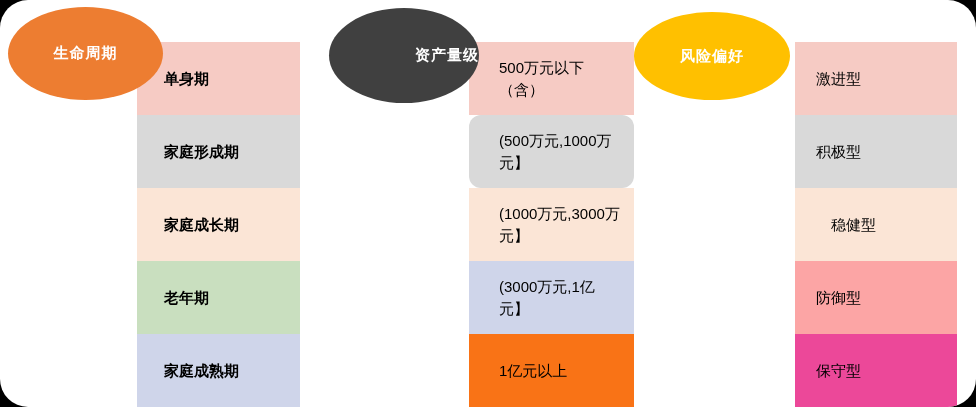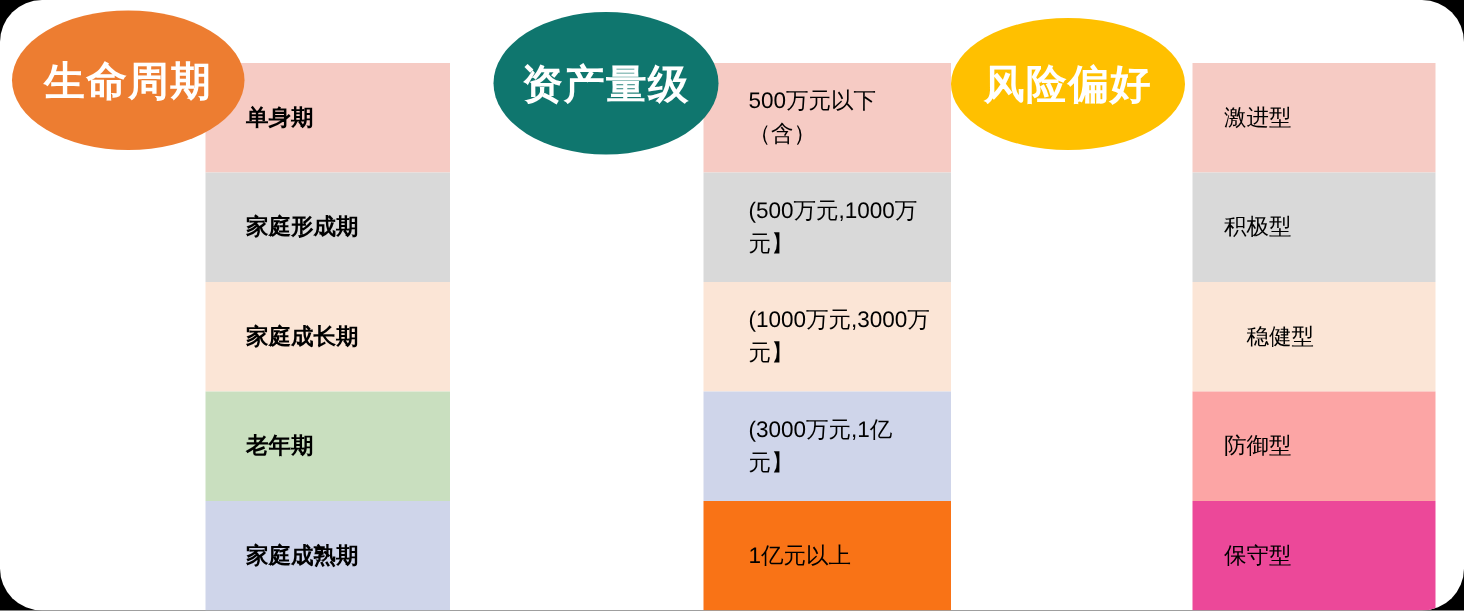--- a/index.html
+++ b/index.html
@@ -40,21 +40,21 @@
   #col-risk { left: 795px; width: 162px; }
   #col-risk .cell { padding-left: 21px; padding-right: 10px; }
   .badge {
     position: absolute;
     border-radius: 50%;
     display: flex;
     align-items: center;
     justify-content: center;
     color: #ffffff;
     font-weight: bold;
-    font-size: 27px;
+    font-size: 15px;
     letter-spacing: 1px;
     text-align: center;
   }
   #badge-lifecycle { left: 8px;   top: 7px;  width: 155px; height: 93px; }
   #badge-asset     { left: 329px; top: 8px;  width: 150px; height: 95px; }
   #badge-risk      { left: 634px; top: 12px; width: 156px; height: 88px; }
 </style>
 </head>
 <body>
 
@@ -75,21 +75,21 @@
     </div>
     <div class="cell" style="background-color: rgb(207, 213, 234);">
       <span>家庭成熟期</span>
     </div>
   </section>
 
   <section class="column" id="col-asset">
     <div class="cell" style="background-color: rgb(246, 203, 196);">
       <span>500万元以下（含）</span>
     </div>
-    <div class="cell" style="background-color: rgb(217, 217, 217);">
+    <div class="cell" style="background-color: rgb(217, 217, 217); border-radius: 12px;">
       <span>(500万元,1000万元】</span>
     </div>
     <div class="cell" style="background-color: rgb(251, 229, 214);">
       <span>(1000万元,3000万元】</span>
     </div>
     <div class="cell" style="background-color: rgb(207, 213, 234);">
       <span>(3000万元,1亿元】</span>
     </div>
     <div class="cell" style="background-color: #f97316;">
       <span>1亿元以上</span>
@@ -110,20 +110,20 @@
       <span>防御型</span>
     </div>
     <div class="cell" style="background-color: #ec4899;">
       <span>保守型</span>
     </div>
   </section>
 
   <div class="badge" id="badge-lifecycle" style="background-color: rgb(237, 125, 49);">
     <span>生命周期</span>
   </div>
-  <div class="badge" id="badge-asset" style="background-color: #0f766e;">
+  <div class="badge" id="badge-asset" style="background-color: #404040; justify-content: flex-end;">
     <span>资产量级</span>
   </div>
   <div class="badge" id="badge-risk" style="background-color: rgb(255, 192, 0);">
     <span>风险偏好</span>
   </div>
 
 </div>
 
 </body></html>

